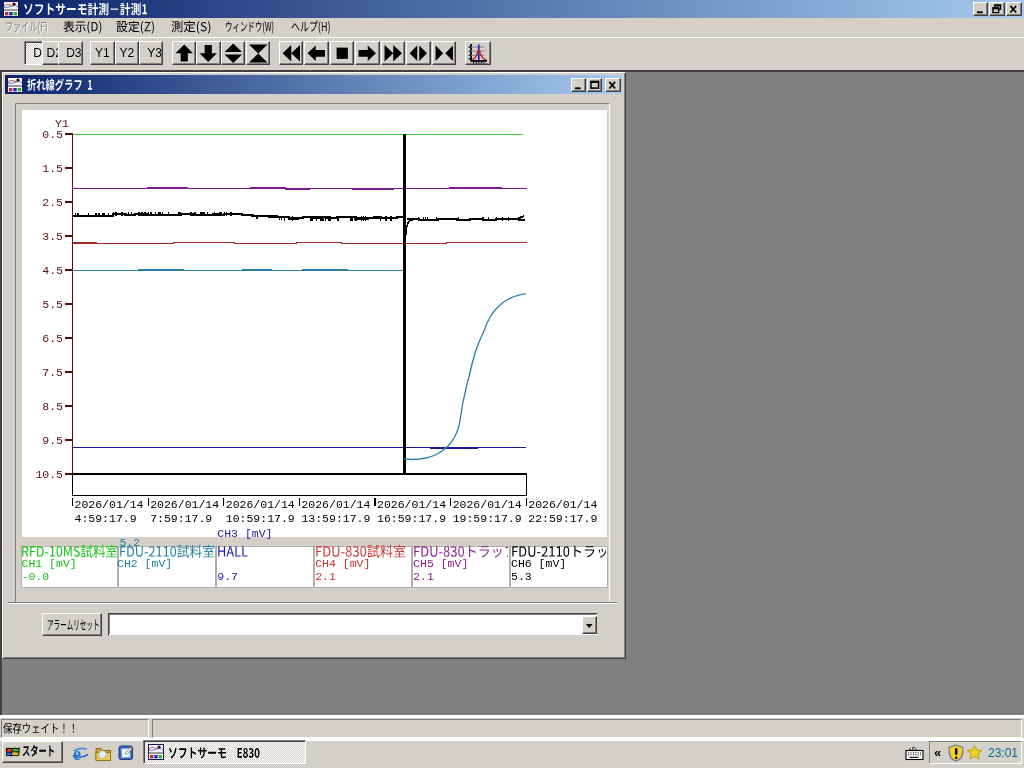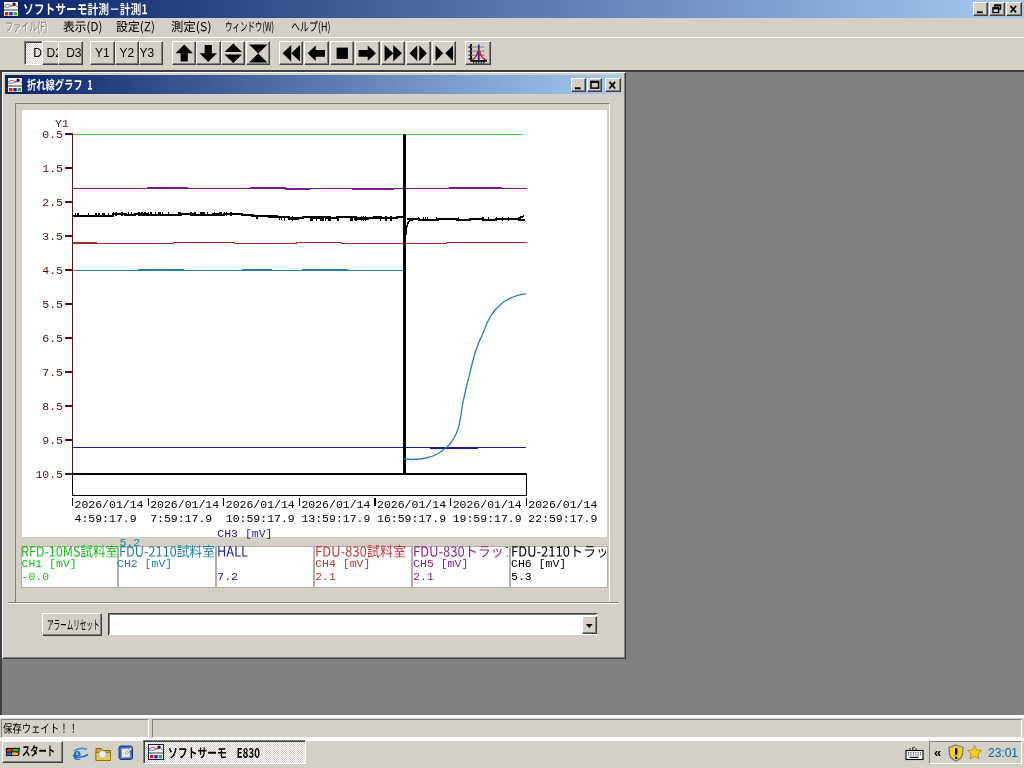--- a/index.html
+++ b/index.html
@@ -89,21 +89,21 @@
 <div class="raised" style="position:absolute;left:58px;top:40.5px;width:24.5px;height:24.5px;background:#d4d0c8;">
     <div style="position:absolute;left:0;top:4px;width:100%;text-align:right;font:12px 'Liberation Sans';color:#000">D3</div>
   </div>
 <div class="raised" style="position:absolute;left:90px;top:40.5px;width:24.5px;height:24.5px;background:#d4d0c8;">
     <div style="position:absolute;left:0;top:4px;width:100%;text-align:center;font:12px 'Liberation Sans';color:#000">Y1</div>
   </div>
 <div class="raised" style="position:absolute;left:114.5px;top:40.5px;width:24.5px;height:24.5px;background:#d4d0c8;">
     <div style="position:absolute;left:0;top:4px;width:100%;text-align:center;font:12px 'Liberation Sans';color:#000">Y2</div>
   </div>
 <div class="raised" style="position:absolute;left:138.5px;top:40.5px;width:24.5px;height:24.5px;background:#d4d0c8;">
-    <div style="position:absolute;left:0;top:4px;width:100%;text-align:left;font:12px 'Liberation Sans';color:#000">Y3</div>
+    <div style="position:absolute;left:0;top:4px;width:100%;text-align:right;font:12px 'Liberation Sans';color:#000">Y3</div>
   </div>
 <div class="raised" style="position:absolute;left:171.5px;top:40.5px;width:24.5px;height:24.5px;background:#d4d0c8;">
     <svg width="22.5" height="22.5" viewBox="0 0 22 22" style="display:block">
       <path d="M11 2.5 L19.5 11 L14.5 11 L14.5 19 L7.5 19 L7.5 11 L2.5 11 Z" fill="#000"></path>
     </svg>
   </div>
 <div class="raised" style="position:absolute;left:196.2px;top:40.5px;width:24.5px;height:24.5px;background:#d4d0c8;">
     <svg width="22.5" height="22.5" viewBox="0 0 22 22" style="display:block">
       <path d="M11 19.5 L19.5 11 L14.5 11 L14.5 3 L7.5 3 L7.5 11 L2.5 11 Z" fill="#000"></path>
     </svg>
@@ -392,21 +392,21 @@
 <div style="position:absolute;left:119.4px;top:536px;font:11.5px 'Liberation Mono';color:#207f9f">5.2</div>
 <div style="position:absolute;left:216.3px;top:545.5px;width:97.9px;height:42.5px;background:#fff;border:1px solid #b4b0a8;overflow:hidden"></div>
 <div style="position:absolute;left:216.8px;top:544.4px;width:95.9px;height:15px;overflow:hidden">
     <div style="position:absolute;left:0px;top:0px;">
       <svg width="33" height="18" viewBox="0 0 33 18" style="position:absolute;left:0;top:0;overflow:visible">
         <path transform="translate(0,12.6) scale(0.9142385277810546,1)" d="M1.4 0H2.7V-4.8H7.5V0H8.8V-10.3H7.5V-6H2.7V-10.3H1.4Z M10.2 0H11.6L12.5 -3.1H16.3L17.3 0H18.6L15.2 -10.3H13.7ZM12.9 -4.2 13.4 -5.7C13.7 -6.9 14.1 -8 14.4 -9.2H14.4C14.8 -8 15.1 -6.9 15.5 -5.7L16 -4.2Z M20.1 0H25.9V-1.1H21.4V-10.3H20.1Z M27.7 0H33.5V-1.1H29V-10.3H27.7Z" fill="#2020a0"></path>
       </svg>
     </div>
   </div>
 <div style="position:absolute;left:217.3px;top:527px;font:11.5px 'Liberation Mono';color:#2020a0;white-space:pre">CH3 [mV]</div>
-<div style="position:absolute;left:217.3px;top:569.7px;font:11.5px 'Liberation Mono';color:#2020a0">7.2</div>
+<div style="position:absolute;left:217.3px;top:569.7px;font:11.5px 'Liberation Mono';color:#2020a0">9.7</div>
 <div style="position:absolute;left:314.2px;top:545.5px;width:97.9px;height:42.5px;background:#fff;border:1px solid #b4b0a8;overflow:hidden"></div>
 <div style="position:absolute;left:314.7px;top:544.4px;width:95.9px;height:15px;overflow:hidden">
     <div style="position:absolute;left:0px;top:0px;">
       <svg width="93" height="18" viewBox="0 0 93 18" style="position:absolute;left:0;top:0;overflow:visible">
         <path transform="translate(0,12.6) scale(0.9321669295855441,1)" d="M1.4 0H2.7V-4.6H6.6V-5.7H2.7V-9.2H7.3V-10.3H1.4Z M9.1 0H11.8C14.9 0 16.5 -1.9 16.5 -5.2C16.5 -8.4 14.9 -10.3 11.7 -10.3H9.1ZM10.4 -1.1V-9.2H11.6C14 -9.2 15.2 -7.8 15.2 -5.2C15.2 -2.6 14 -1.1 11.6 -1.1Z M22.4 0.2C24.5 0.2 26.1 -0.9 26.1 -4.2V-10.3H24.9V-4.2C24.9 -1.7 23.8 -1 22.4 -1C21.1 -1 20 -1.7 20 -4.2V-10.3H18.7V-4.2C18.7 -0.9 20.3 0.2 22.4 0.2Z M28.1 -3.4H31.7V-4.4H28.1Z M36.2 0.2C38.1 0.2 39.4 -1 39.4 -2.5C39.4 -3.9 38.6 -4.6 37.7 -5.2V-5.2C38.3 -5.7 39.1 -6.6 39.1 -7.7C39.1 -9.3 38 -10.4 36.3 -10.4C34.7 -10.4 33.4 -9.4 33.4 -7.8C33.4 -6.7 34.1 -6 34.8 -5.4V-5.4C33.9 -4.9 33 -3.9 33 -2.5C33 -1 34.3 0.2 36.2 0.2ZM36.9 -5.6C35.7 -6 34.6 -6.6 34.6 -7.8C34.6 -8.8 35.3 -9.5 36.2 -9.5C37.3 -9.5 38 -8.7 38 -7.6C38 -6.9 37.6 -6.2 36.9 -5.6ZM36.2 -0.8C35 -0.8 34.1 -1.6 34.1 -2.7C34.1 -3.6 34.7 -4.5 35.5 -5C37 -4.4 38.2 -3.9 38.2 -2.5C38.2 -1.5 37.4 -0.8 36.2 -0.8Z M43.8 0.2C45.6 0.2 47.1 -0.9 47.1 -2.7C47.1 -4.2 46.1 -5.1 44.9 -5.3V-5.4C46 -5.8 46.7 -6.6 46.7 -7.9C46.7 -9.5 45.5 -10.4 43.7 -10.4C42.5 -10.4 41.6 -9.9 40.9 -9.2L41.6 -8.4C42.1 -9 42.9 -9.4 43.7 -9.4C44.8 -9.4 45.4 -8.8 45.4 -7.8C45.4 -6.7 44.7 -5.8 42.6 -5.8V-4.8C45 -4.8 45.8 -4 45.8 -2.8C45.8 -1.6 44.9 -0.9 43.7 -0.9C42.5 -0.9 41.7 -1.4 41.1 -2.1L40.5 -1.2C41.2 -0.5 42.2 0.2 43.8 0.2Z M51.7 0.2C53.7 0.2 54.9 -1.6 54.9 -5.2C54.9 -8.7 53.7 -10.4 51.7 -10.4C49.8 -10.4 48.6 -8.7 48.6 -5.2C48.6 -1.6 49.8 0.2 51.7 0.2ZM51.7 -0.9C50.6 -0.9 49.8 -2.2 49.8 -5.2C49.8 -8.2 50.6 -9.4 51.7 -9.4C52.9 -9.4 53.7 -8.2 53.7 -5.2C53.7 -2.2 52.9 -0.9 51.7 -0.9Z M66.9 -11.3C67.5 -10.7 68.1 -9.9 68.3 -9.4L69.1 -9.9C68.8 -10.4 68.2 -11.1 67.7 -11.7ZM56.8 -7.5V-6.7H60.8V-7.5ZM56.8 -11.3V-10.4H60.7V-11.3ZM56.8 -5.7V-4.8H60.8V-5.7ZM56.2 -9.4V-8.6H61.1V-9.4ZM61.5 -6V-5.1H62.9V-1.1L61.2 -0.8L61.4 0.2C62.7 -0.1 64.2 -0.4 65.8 -0.8L65.7 -1.7L63.9 -1.3V-5.1H65.4V-6ZM65.7 -11.7 65.8 -9H61.4V-8H65.8C65.9 -2.5 66.3 1.1 68.1 1.1C68.5 1.1 69 0.6 69.3 -1.4C69.1 -1.5 68.7 -1.8 68.5 -2C68.4 -0.9 68.3 -0.2 68.1 -0.2C67.2 -0.2 66.9 -3.3 66.8 -8H68.9V-9H66.8V-11.7ZM56.8 -3.8V1H57.7V0.3H60.8V-3.8ZM57.7 -2.9H59.9V-0.5H57.7Z M70.4 -10.7C70.7 -9.7 71.1 -8.4 71.1 -7.6L72 -7.8C71.9 -8.6 71.6 -9.9 71.1 -10.9ZM74.9 -10.9C74.7 -10 74.3 -8.6 74 -7.7L74.7 -7.5C75 -8.3 75.5 -9.6 75.8 -10.7ZM76.8 -10C77.7 -9.5 78.6 -8.8 79.1 -8.2L79.6 -9C79.2 -9.6 78.2 -10.3 77.4 -10.8ZM76.1 -6.5C77 -6.1 78 -5.3 78.5 -4.8L79 -5.7C78.5 -6.2 77.5 -6.8 76.6 -7.3ZM70.3 -7.1V-6.1H72.3C71.8 -4.5 70.9 -2.7 70.1 -1.7C70.2 -1.4 70.5 -1 70.6 -0.7C71.3 -1.6 72 -3.1 72.5 -4.7V1.1H73.5V-4.7C74 -3.9 74.7 -2.8 74.9 -2.3L75.6 -3.1C75.3 -3.6 73.9 -5.4 73.5 -5.9V-6.1H75.8V-7.1H73.5V-11.7H72.5V-7.1ZM75.8 -2.8 76 -1.9 80.3 -2.7V1.1H81.3V-2.9L83.1 -3.2L83 -4.1L81.3 -3.9V-11.8H80.3V-3.7Z M92.2 -6.6C92.7 -6.3 93.2 -5.9 93.6 -5.5L88.6 -5.4C89 -6 89.4 -6.7 89.8 -7.4H95.3V-8.3H86V-7.4H88.6C88.3 -6.7 87.9 -6 87.4 -5.4L85.5 -5.3L85.5 -4.4L90 -4.5V-2.9H85.7V-2H90V-0.2H84.4V0.7H96.9V-0.2H91.1V-2H95.6V-2.9H91.1V-4.5L94.6 -4.7C95 -4.4 95.3 -4.1 95.5 -3.8L96.3 -4.4C95.6 -5.2 94.2 -6.3 93 -7.1ZM84.6 -10.7V-8.1H85.6V-9.7H95.6V-8.1H96.7V-10.7H91.1V-11.8H90V-10.7Z" fill="#cc3333"></path>
       </svg>
     </div>
   </div>
 <div style="position:absolute;left:315.2px;top:557.1px;font:11.5px 'Liberation Mono';color:#cc3333;white-space:pre">CH4 [mV]</div>
 <div style="position:absolute;left:315.2px;top:569.7px;font:11.5px 'Liberation Mono';color:#cc3333">2.1</div>

